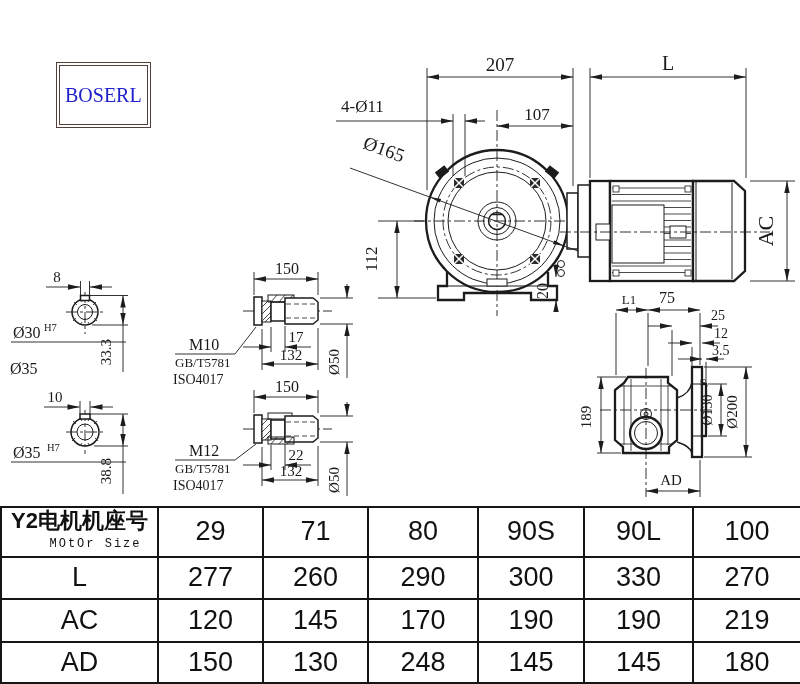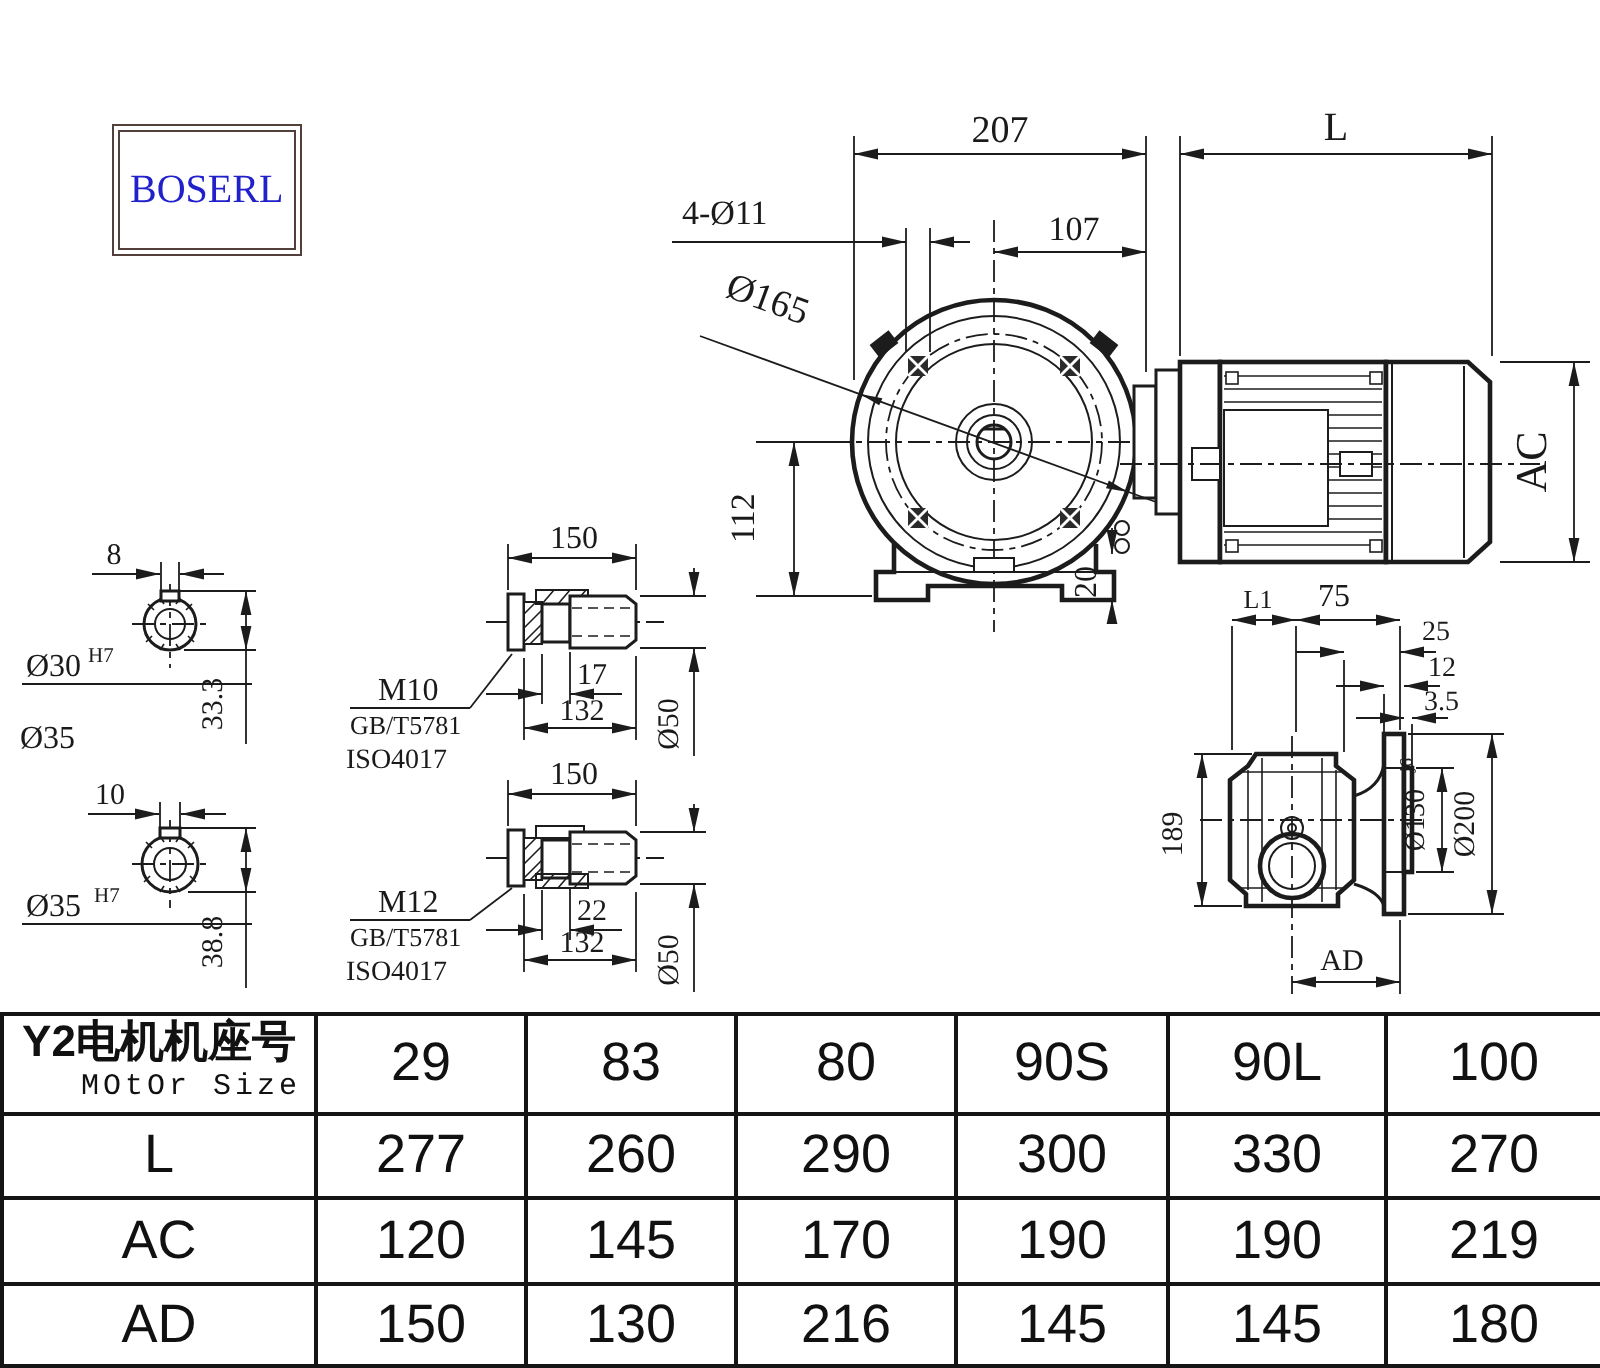--- a/index.html
+++ b/index.html
@@ -23,21 +23,21 @@
   svg text{fill:#1a1a1a;font-family:"Liberation Serif",serif;}
   .dt15{font-size:15px;} .dt16{font-size:16px;} .dt17{font-size:17px;}
   .dt13{font-size:13px;} .dt19{font-size:19px;} .dt20{font-size:20px;}
   .dt22{font-size:22px;} .dt10{font-size:10.5px;} .dt9{font-size:9px;}
   .dt14{font-size:14px;}
   #dim-table{position:absolute;left:0;top:506px;width:800px;height:178px;
              border-collapse:collapse;table-layout:fixed;}
   #dim-table td{border:2px solid #151515;text-align:center;vertical-align:middle;
                 font-size:27px;color:#111;padding:0;}
   #dim-table .hdr-cn{font-size:22px;font-weight:600;line-height:25px;}
-  #dim-table .hdr-en{font-family:"Liberation Mono",monospace;font-size:15px;
+  #dim-table .hdr-en{font-family:"Liberation Mono",monospace;font-size:12px;
                      letter-spacing:2px;line-height:22px;margin-left:32px;}
 </style>
 </head>
 <body>
 
 <div id="stage">
 
 <svg width="800" height="506" viewBox="0 0 800 506">
 <defs>
   <marker id="ae" markerUnits="userSpaceOnUse" markerWidth="14" markerHeight="8" refX="13" refY="4" orient="auto">
@@ -397,21 +397,21 @@
         <col style="width:109px">
         <col style="width:108px">
   </colgroup>
   <tbody>
         <tr style="height:48px">
     <td>
       <div class="hdr-cn">Y2电机机座号</div>
       <div class="hdr-en">MOtOr Size</div>
     </td>
     <td>29</td>
-    <td>83</td>
+    <td>71</td>
     <td>80</td>
     <td>90S</td>
     <td>90L</td>
     <td>100</td>
   </tr>
   <tr style="height:42px">
     <td>L</td>
     <td>277</td>
     <td>260</td>
     <td>290</td>
@@ -425,21 +425,21 @@
     <td>145</td>
     <td>170</td>
     <td>190</td>
     <td>190</td>
     <td>219</td>
   </tr>
   <tr style="height:41px">
     <td>AD</td>
     <td>150</td>
     <td>130</td>
-    <td>216</td>
+    <td>248</td>
     <td>145</td>
     <td>145</td>
     <td>180</td>
   </tr>
 </tbody>
     </table>
 
 </div>
 
 </body></html>

